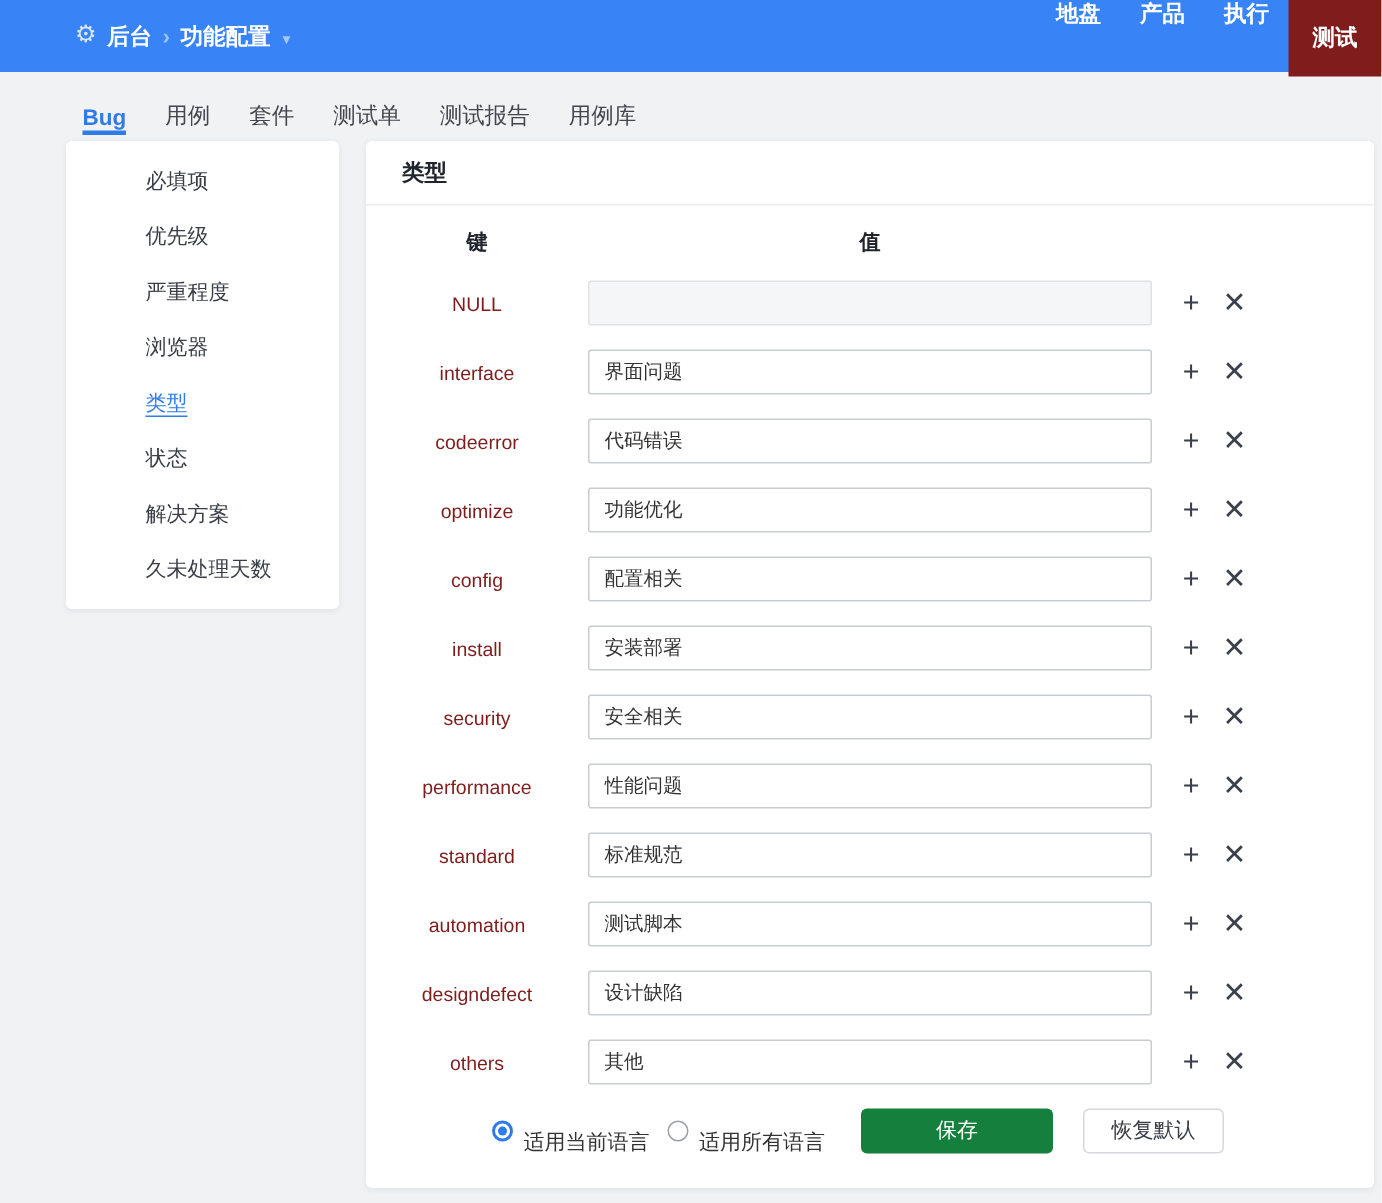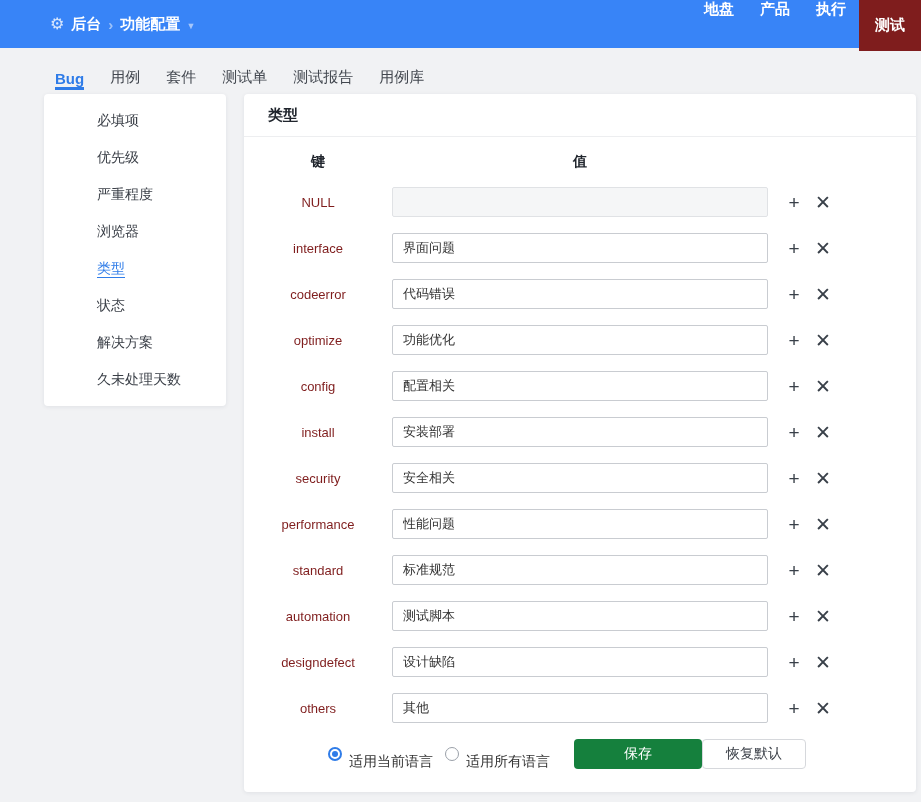--- a/index.html
+++ b/index.html
@@ -79,21 +79,21 @@
   .radio.checked::after {
     content:""; position:absolute; left:2px; top:2px; width:6px; height:6px;
     border-radius:50%; background:#2f7ce8;
   }
   .radio-label { font-size:14px; color:#333; margin:16px 12px 0 7px; white-space:nowrap; }
   .btn {
     height:30px; border-radius:4px; font-size:14px; cursor:pointer;
     display:flex; align-items:center; justify-content:center; font-family:inherit;
   }
   .btn-primary { width:128px; background:#15803d; color:#fff; border:none; margin-left:12px; }
-  .btn-default { width:104px; background:#fff; color:#3a3f47; border:1px solid #d6d8dc; }
+  .btn-default { width:94px; background:#fff; color:#3a3f47; border:1px solid #d6d8dc; margin-left:20px; }
 </style>
 </head>
 <body>
 
 <div class="topbar">
   <div class="breadcrumb">
     <span class="gear">⚙</span>
     <span class="crumb">后台</span>
     <span class="crumb-sep">›</span>
     <span class="crumb">

